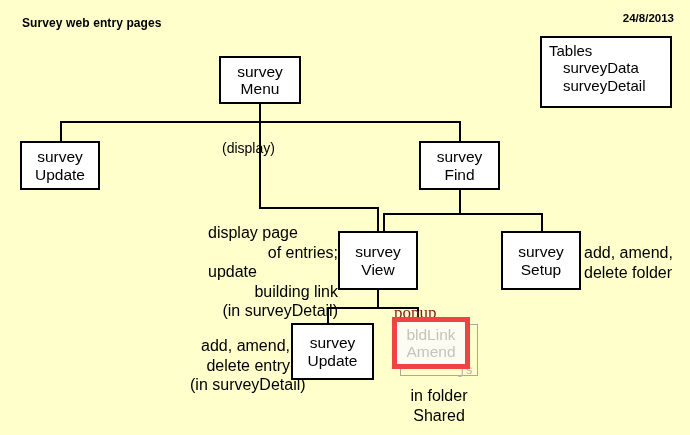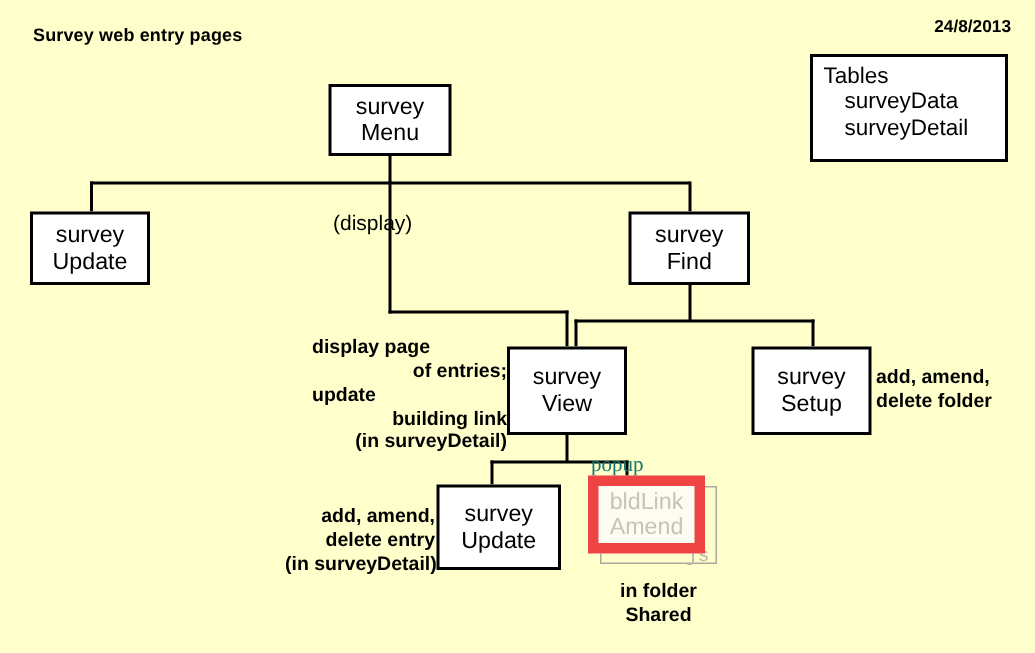--- a/index.html
+++ b/index.html
@@ -76,21 +76,21 @@
     bottom: -2px;
     font-family: Liberation Mono, monospace;
     font-size: 13px;
     color: #b6b6ad;
     line-height: 1;
   }
   .ghost-front {
     position: absolute;
     box-sizing: border-box;
     background: #fcfcf2;
-    border: 7px solid #ef4444;
+    border: 5px solid #ef4444;
     display: flex;
     flex-direction: column;
     align-items: center;
     justify-content: center;
     font-size: 15.5px;
     line-height: 1.12;
     color: #c4c4ba;
     text-align: center;
   }
   .ghost-front span { display: block; white-space: nowrap; }
@@ -103,41 +103,41 @@
   }
   .vline {
     position: absolute;
     width: 0;
     border-left: 2px solid #000;
   }
 
   
   .note {
     position: absolute;
-    font-size: 13px;
-    font-weight: bold;
+    font-size: 16px;
+    font-weight: normal;
     line-height: 1.22;
     color: #000;
     white-space: nowrap;
   }
   .note.right { text-align: right; }
   .note.left  { text-align: left; }
   .note.center{ text-align: center; }
 
   .label-entries {
     position: absolute;
     font-size: 14px;
     color: #000;
     white-space: nowrap;
   }
   .label-popup {
     position: absolute;
     font-family: "Liberation Serif", serif;
-    font-size: 14px;
-    color: #0f766e;
+    font-size: 17px;
+    color: #7f1d1d;
     white-space: nowrap;
   }
 </style>
 </head>
 <body>
 
 <div id="canvas">
 
   <div class="title">Survey web entry pages</div>
   <div class="date">24/8/2013</div>

